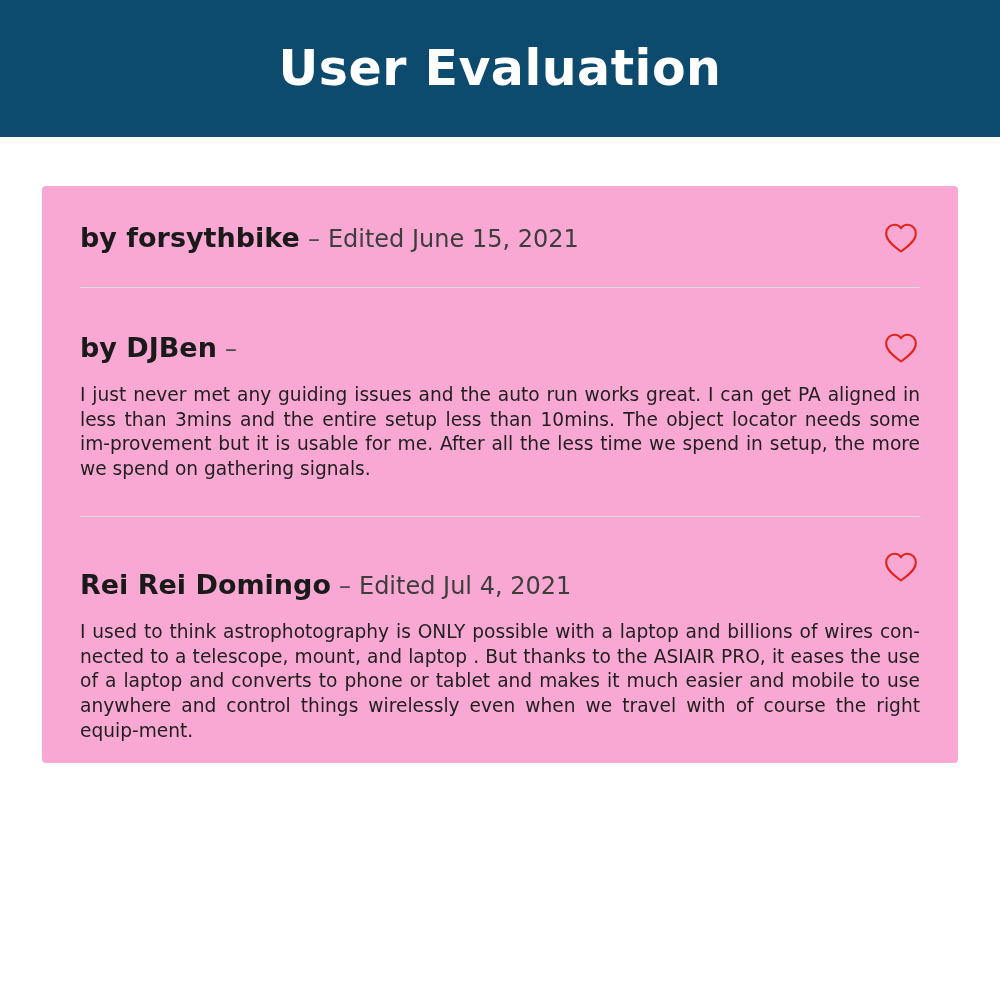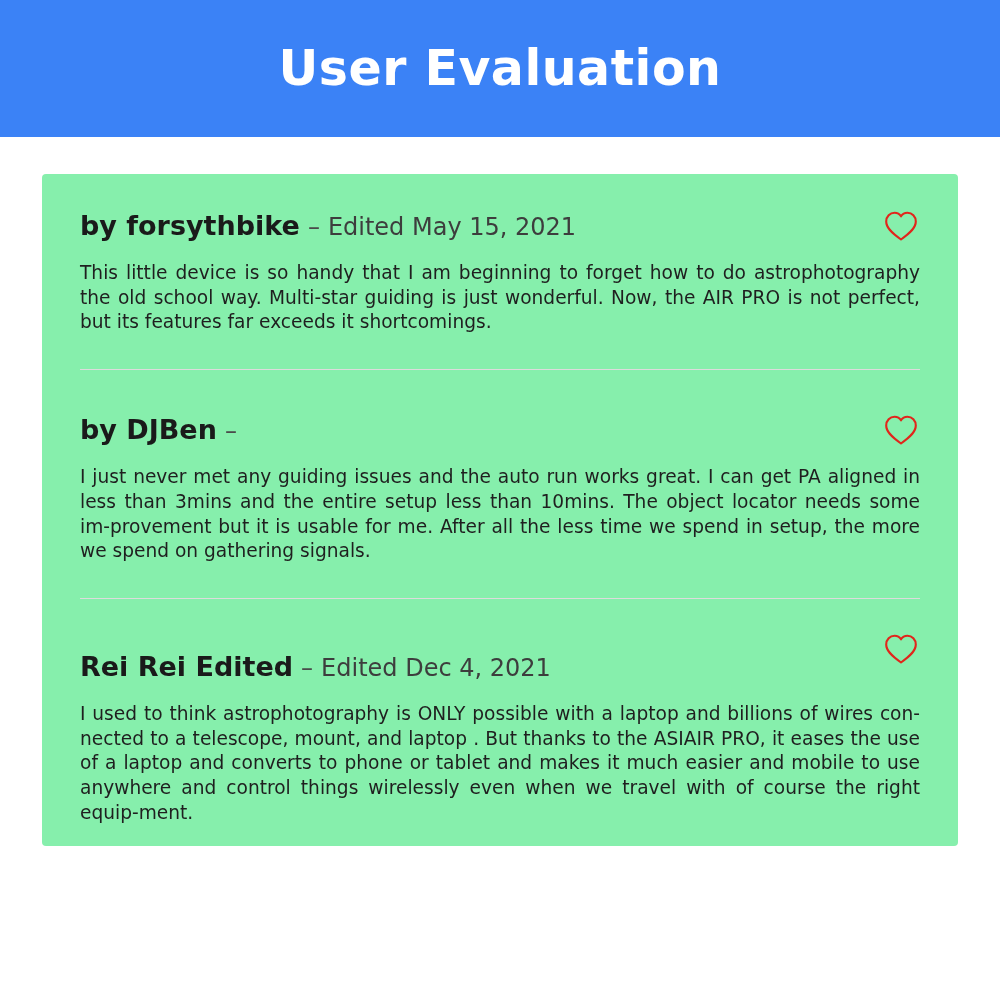--- a/index.html
+++ b/index.html
@@ -18,42 +18,42 @@
     width: 1000px;
     height: 992px;
     position: relative;
     background: #ffffff;
   }
 
   
   .header {
     width: 1000px;
     height: 137px;
-    background: #3b82f6;
+    background: #0c4a6e;
     display: flex;
     align-items: center;
     justify-content: center;
     box-sizing: border-box;
   }
   .header-title {
     color: #ffffff;
     font-size: 49px;
     font-weight: bold;
     letter-spacing: 0.5px;
     line-height: 1;
     font-family: "DejaVu Sans", sans-serif;
   }
 
   
   .panel {
     position: absolute;
     left: 42px;
-    top: 174px;
+    top: 186px;
     width: 916px;
-    background: #86efac;
+    background: #f9a8d4;
     border-radius: 4px;
     padding: 0 0 20px 0;
     box-sizing: border-box;
   }
 
   .review {
     position: relative;
     padding: 0 38px;
     box-sizing: border-box;
   }
@@ -123,28 +123,27 @@
   <div class="header">
     <div class="header-title">User Evaluation</div>
   </div>
 
   <div class="panel">
 
     <div class="review" id="review-0">
       <div class="review-head">
         <span class="review-author">by forsythbike</span>
         <span class="review-sep">–</span>
-        <span class="review-date">Edited May 15, 2021</span>
+        <span class="review-date">Edited June 15, 2021</span>
       </div>
       <div class="heart">
         <svg viewBox="0 0 34 32" aria-hidden="true">
           <path d="M17 29.5 C7 22.5 2.2 17.6 2.2 11.6 C2.2 6.6 5.9 2.8 10.6 2.8 C13.4 2.8 15.7 4.2 17 6.3 C18.3 4.2 20.6 2.8 23.4 2.8 C28.1 2.8 31.8 6.6 31.8 11.6 C31.8 17.6 27 22.5 17 29.5 Z" fill="none" stroke="#e1251b" stroke-width="2.1" stroke-linejoin="round"></path>
         </svg>
       </div>
-      <div class="review-body">This little device is so handy that I am beginning to forget how to do astrophotography the old school way. Multi-star guiding is just wonderful. Now, the AIR PRO is not perfect, but its features far exceeds it shortcomings.</div>
     </div>
 
     <div class="divider"></div>
 
     <div class="review" id="review-1">
       <div class="review-head">
         <span class="review-author">by DJBen</span>
         <span class="review-sep">–</span>
       </div>
       <div class="heart">
@@ -152,23 +151,23 @@
           <path d="M17 29.5 C7 22.5 2.2 17.6 2.2 11.6 C2.2 6.6 5.9 2.8 10.6 2.8 C13.4 2.8 15.7 4.2 17 6.3 C18.3 4.2 20.6 2.8 23.4 2.8 C28.1 2.8 31.8 6.6 31.8 11.6 C31.8 17.6 27 22.5 17 29.5 Z" fill="none" stroke="#e1251b" stroke-width="2.1" stroke-linejoin="round"></path>
         </svg>
       </div>
       <div class="review-body">I just never met any guiding issues and the auto run works great. I can get PA aligned in less than 3mins and the entire setup less than 10mins. The object locator needs some im-provement but it is usable for me. After all the less time we spend in setup, the more we spend on gathering signals.</div>
     </div>
 
     <div class="divider"></div>
 
     <div class="review" id="review-2">
       <div class="review-head">
-        <span class="review-author">Rei Rei Edited</span>
+        <span class="review-author">Rei Rei Domingo</span>
         <span class="review-sep">–</span>
-        <span class="review-date">Edited Dec 4, 2021</span>
+        <span class="review-date">Edited Jul 4, 2021</span>
       </div>
       <div class="heart">
         <svg viewBox="0 0 34 32" aria-hidden="true">
           <path d="M17 29.5 C7 22.5 2.2 17.6 2.2 11.6 C2.2 6.6 5.9 2.8 10.6 2.8 C13.4 2.8 15.7 4.2 17 6.3 C18.3 4.2 20.6 2.8 23.4 2.8 C28.1 2.8 31.8 6.6 31.8 11.6 C31.8 17.6 27 22.5 17 29.5 Z" fill="none" stroke="#e1251b" stroke-width="2.1" stroke-linejoin="round"></path>
         </svg>
       </div>
       <div class="review-body">I used to think astrophotography is ONLY possible with a laptop and billions of wires con-nected to a telescope, mount, and laptop . But thanks to the ASIAIR PRO, it eases the use of a laptop and converts to phone or tablet and makes it much easier and mobile to use anywhere and control things wirelessly even when we travel with of course the right equip-ment.</div>
     </div>
 
   </div>

